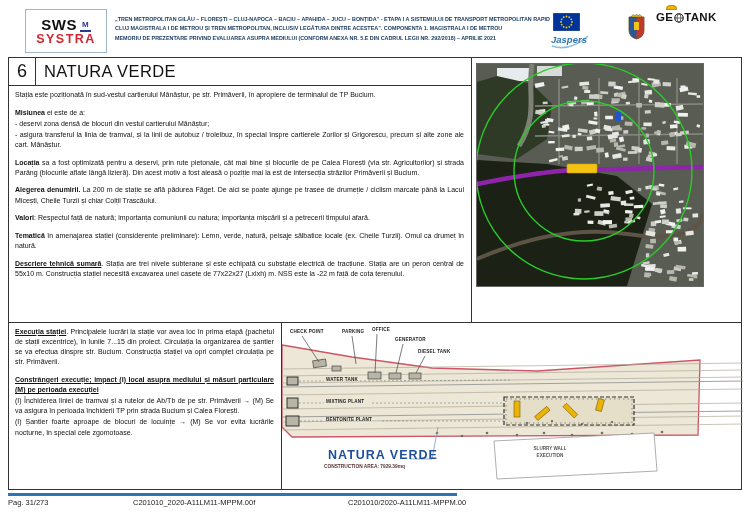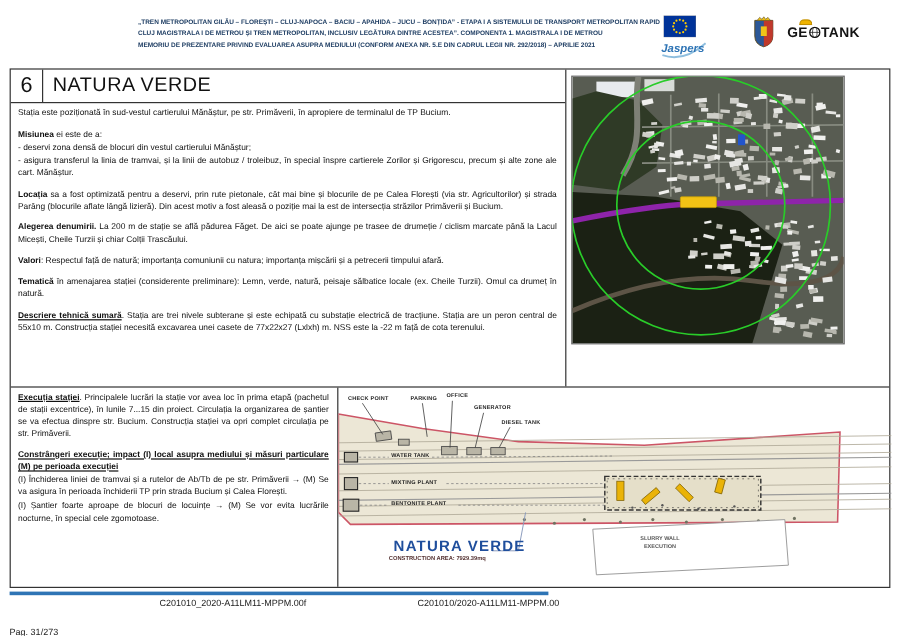--- a/index.html
+++ b/index.html
@@ -11,21 +11,21 @@
     display:flex; flex-direction:column; align-items:center; justify-content:center; gap:1px; }
   .hdr-logo-top { display:flex; align-items:flex-end; gap:3px; }
   .sws-txt { font-weight:800; font-size:15px; letter-spacing:.5px; color:#101010; line-height:1; }
   .m-mark { font-weight:900; font-size:8px; color:#2b3990; line-height:1; border-bottom:2px solid #2b3990; padding:0 2px 1px; }
   .systra-txt { font-weight:800; font-size:12.5px; letter-spacing:1.5px; color:#d22630; line-height:1; }
   .hdr-title { position:absolute; left:115px; top:15px; width:418px; font-size:5.4px; font-weight:bold; color:#17375e; line-height:1.75; }
   .hdr-title div { white-space:nowrap; }
   .eu-flag { position:absolute; left:553px; top:13px; }
   .jaspers { position:absolute; left:548px; top:31px; }
   .coa { position:absolute; left:627px; top:13px; }
-  .geostud { position:absolute; left:656px; top:22px; display:flex; align-items:flex-start; font-weight:900; font-size:11.5px; letter-spacing:.3px; color:#141414; }
+  .geostud { position:absolute; left:656px; top:11px; display:flex; align-items:flex-end; font-weight:900; font-size:11.5px; letter-spacing:.3px; color:#141414; }
   .geo-hat { position:absolute; left:10px; top:-6px; width:11px; height:5px; background:#f0b400; border:1px solid #c28f00; border-radius:5px 5px 1px 1px; }
   .geo-globe { margin:0 .5px; display:inline-block; }
 
   
   .content { position:absolute; left:8px; top:57px; width:734px; height:433px; border:1.2px solid #333; display:flex; flex-direction:column; background:#fff; }
   .row-top { display:flex; height:265px; }
   .col-left { width:463px; border-right:1px solid #333; display:flex; flex-direction:column; }
   .title-row { height:28px; border-bottom:1px solid #333; display:flex; align-items:stretch; flex:none; }
   .num-cell { width:27px; border-right:1px solid #333; display:flex; align-items:center; justify-content:center; font-size:18px; }
   .title-cell { display:flex; align-items:center; padding-left:8px; font-size:16.5px; letter-spacing:.4px; font-weight:500; }
@@ -41,29 +41,36 @@
   .diagram-col { flex:1; position:relative; }
   .dg-svg { position:absolute; left:0; top:0; }
   .dg-label { position:absolute; font-size:4.6px; font-weight:600; letter-spacing:.2px; color:#222; white-space:nowrap; }
   .dg-title { position:absolute; left:46px; top:125px; font-size:12.5px; font-weight:700; letter-spacing:1px; color:#1f4e9c; white-space:nowrap; }
   .dg-area { position:absolute; left:42px; top:141px; font-size:4.8px; font-weight:700; color:#553333; white-space:nowrap; }
   .dg-slurry { position:absolute; left:228px; top:122px; width:80px; text-align:center; font-size:4.6px; font-weight:600; color:#555; line-height:1.6; }
 
   
   .ftr-line { position:absolute; left:8px; top:493px; width:449px; height:2.5px; background:#2e74b5; }
   .ftr-text { position:absolute; top:498px; font-size:7.5px; color:#222; }
-  .ftr-page { left:8px;margin-top:24px; }
+  .ftr-page { left:8px; }
   .ftr-code1 { left:133px; }
   .ftr-code2 { left:300px;margin-left:48px; }
 </style>
 </head>
 <body>
 
 <div class="page">
 
+  <div class="hdr-logo-box">
+    <div class="hdr-logo-top">
+      <span class="sws-txt">SWS</span>
+      <span class="m-mark">M</span>
+    </div>
+    <div class="systra-txt">SYSTRA</div>
+  </div>
 
   <div class="hdr-title">
     <div>„TREN METROPOLITAN GILĂU – FLOREȘTI – CLUJ-NAPOCA – BACIU – APAHIDA – JUCU – BONȚIDA” - ETAPA I A SISTEMULUI DE TRANSPORT METROPOLITAN RAPID</div>
     <div>CLUJ MAGISTRALA I DE METROU ȘI TREN METROPOLITAN, INCLUSIV LEGĂTURA DINTRE ACESTEA”. COMPONENTA 1. MAGISTRALA I DE METROU</div>
     <div>MEMORIU DE PREZENTARE PRIVIND EVALUAREA ASUPRA MEDIULUI (CONFORM ANEXA NR. 5.E DIN CADRUL LEGII NR. 292/2018) – APRILIE 2021</div>
   </div>
 
   <svg class="eu-flag" width="27" height="18">
     <rect x="0" y="0" width="27" height="18" fill="#003399" stroke="#888" stroke-width="0.5"></rect>
     <g fill="#ffcc00">

